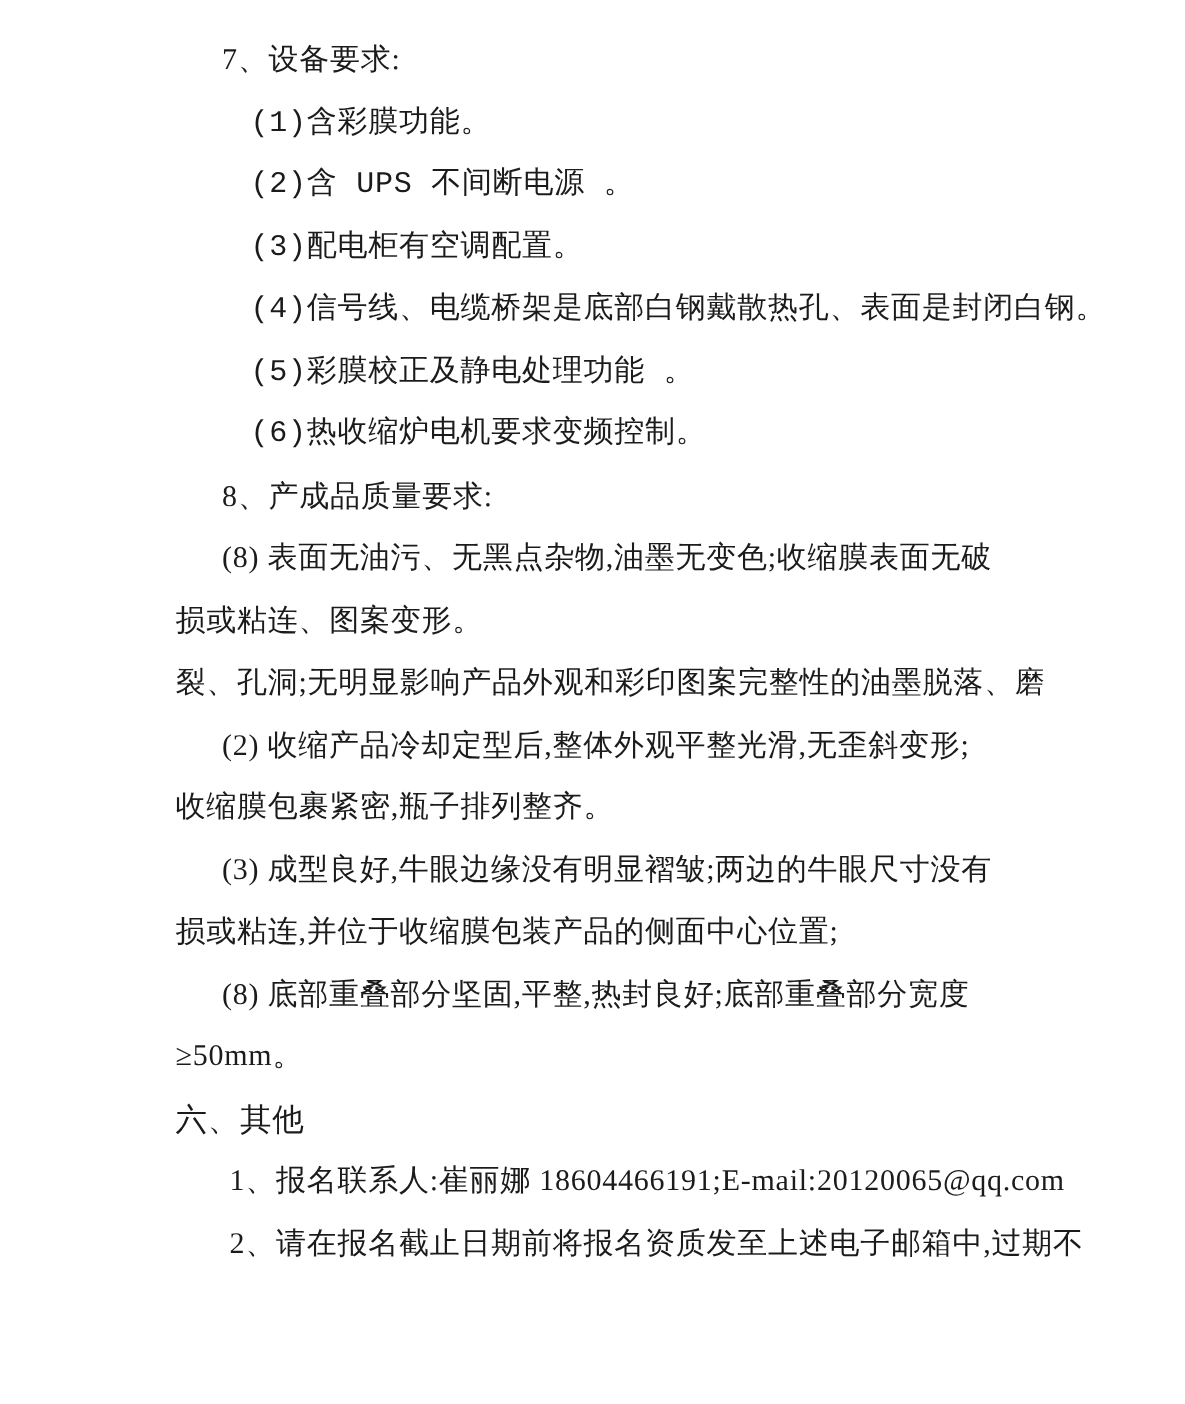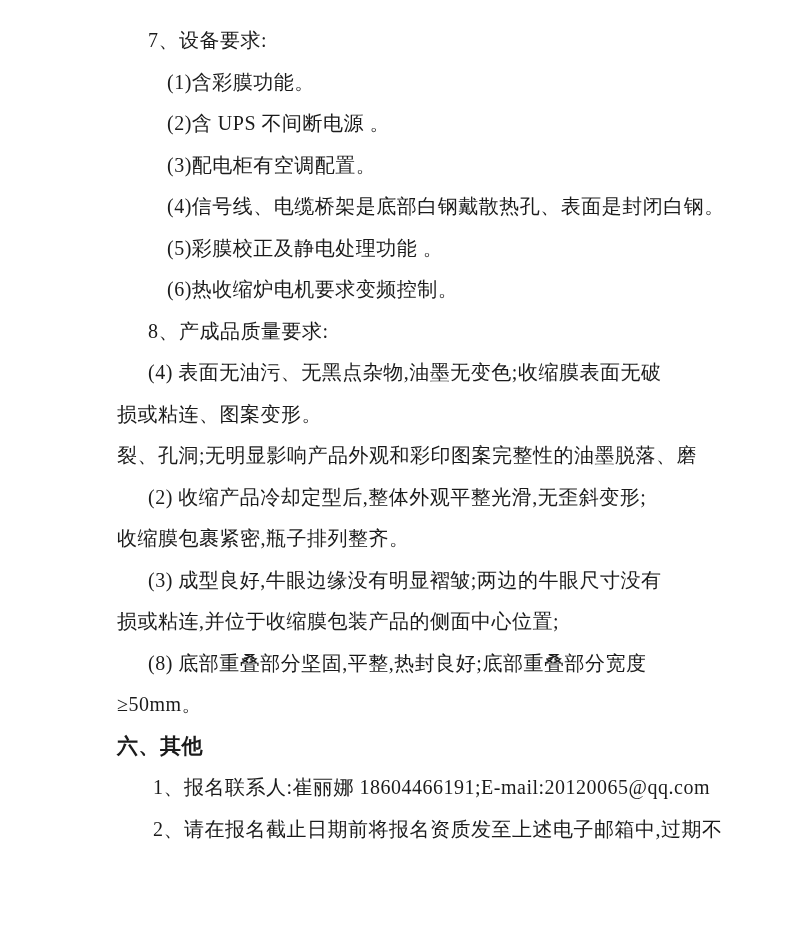--- a/index.html
+++ b/index.html
@@ -23,44 +23,44 @@
   }
   .line {
     height: 41.5px;
     line-height: 41.5px;
     font-size: 20px;
     white-space: nowrap;
     letter-spacing: 0.5px;
   }
   
   .ind-header { padding-left: 31px; }   
-  .ind-item   { padding-left: 50px; }   
+  .ind-item   { padding-left: 50px; font-family: Liberation Mono, monospace; }   
   .ind-para   { padding-left: 31px; }   
   .ind-sub    { padding-left: 36px; text-align: right; }   
   .ind-none   { padding-left: 0; }      
   .bold-heading {
     padding-left: 0;
-    font-weight: bold;
+    font-weight: normal;
     font-size: 21px;
   }
 </style>
 </head>
 <body style="background: rgb(255, 255, 255); color: rgb(27, 27, 27);">
 
 <div class="doc">
   <div>
       <div class="line ind-header">7、设备要求:</div>
       <div class="line ind-item">(1)含彩膜功能。</div>
       <div class="line ind-item">(2)含 UPS 不间断电源 。</div>
       <div class="line ind-item">(3)配电柜有空调配置。</div>
       <div class="line ind-item">(4)信号线、电缆桥架是底部白钢戴散热孔、表面是封闭白钢。</div>
       <div class="line ind-item">(5)彩膜校正及静电处理功能 。</div>
       <div class="line ind-item">(6)热收缩炉电机要求变频控制。</div>
       <div class="line ind-header">8、产成品质量要求:</div>
-      <div class="line ind-para">(4) 表面无油污、无黑点杂物,油墨无变色;收缩膜表面无破</div>
+      <div class="line ind-para">(8) 表面无油污、无黑点杂物,油墨无变色;收缩膜表面无破</div>
       <div class="line ind-none">损或粘连、图案变形。</div>
       <div class="line ind-none">裂、孔洞;无明显影响产品外观和彩印图案完整性的油墨脱落、磨</div>
       <div class="line ind-para">(2) 收缩产品冷却定型后,整体外观平整光滑,无歪斜变形;</div>
       <div class="line ind-none">收缩膜包裹紧密,瓶子排列整齐。</div>
       <div class="line ind-para">(3) 成型良好,牛眼边缘没有明显褶皱;两边的牛眼尺寸没有</div>
       <div class="line ind-none">损或粘连,并位于收缩膜包装产品的侧面中心位置;</div>
       <div class="line ind-para">(8) 底部重叠部分坚固,平整,热封良好;底部重叠部分宽度</div>
       <div class="line ind-none">≥50mm。</div>
       <div class="line bold-heading">六、其他</div>
       <div class="line ind-sub">1、报名联系人:崔丽娜 18604466191;E-mail:20120065@qq.com</div>

